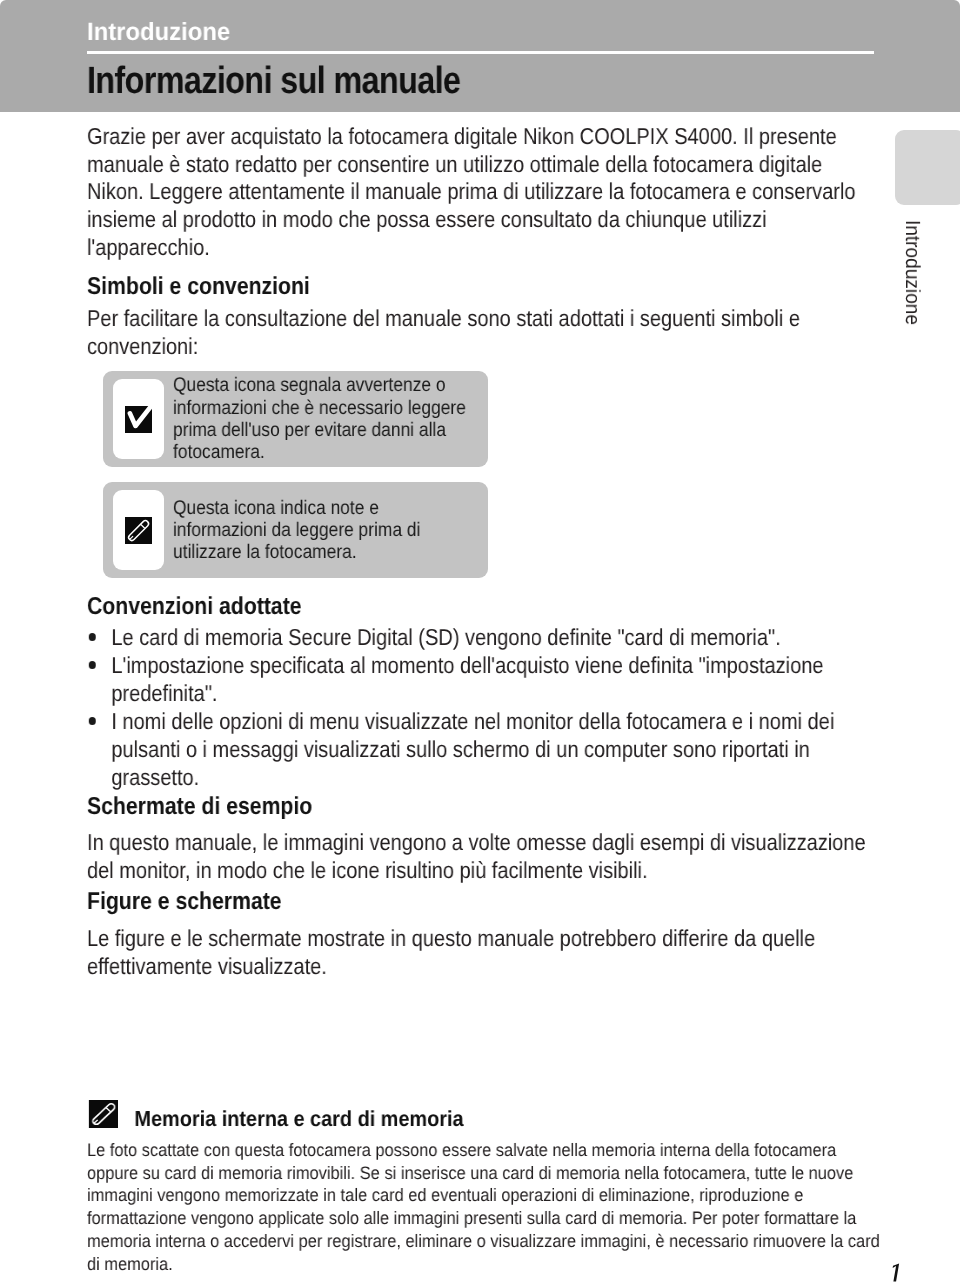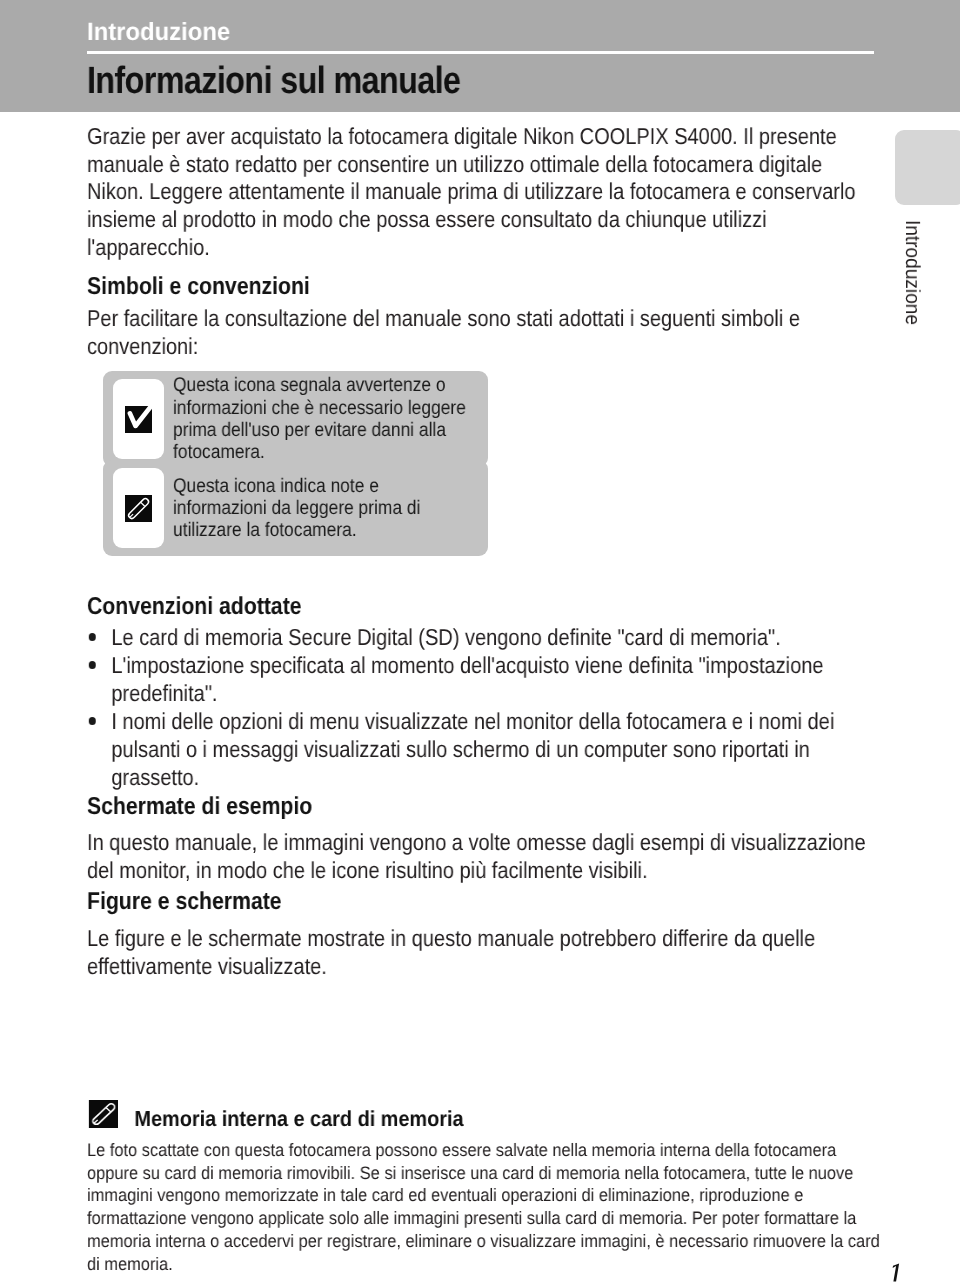--- a/index.html
+++ b/index.html
@@ -1,20 +1,20 @@
 <!DOCTYPE html>
 <html><head>
 <meta charset="utf-8">
 <style>
   html,body{margin:0;padding:0;}
   body{width:960px;height:1284px;background:#ffffff;overflow:hidden;
        font-family:"Liberation Sans",sans-serif;
        -webkit-font-smoothing:antialiased;
        text-rendering:geometricPrecision;}
-  .page{position:relative;width:960px;height:1284px;overflow:hidden;}
+  .page{position:relative;width:960px;height:1284px;overflow:hidden;border-radius:6px;}
 
   
   .hdr{position:absolute;left:0;top:0;width:960px;height:112px;background:#aaaaaa;}
   .hdr-kicker{position:absolute;left:87px;top:20px;color:#ffffff;font-size:25px;
               font-weight:bold;line-height:25px;white-space:nowrap;
               transform:scaleX(0.955);transform-origin:0 0;will-change:transform;}
   .hdr-rule{position:absolute;left:87px;top:51px;width:787px;height:2.5px;background:#ffffff;}
   .hdr-title{position:absolute;left:86.5px;top:62px;color:#111111;font-size:38px;
              font-weight:bold;line-height:38px;white-space:nowrap;letter-spacing:-0.7px;
              transform:scaleX(0.85);transform-origin:0 0;will-change:transform;}
@@ -98,21 +98,21 @@
               <rect width="100" height="100" fill="#0a0a0a"></rect>
               <path d="M18 27 L39 74 L100 -4" fill="none" stroke="#fff" stroke-width="17" stroke-linecap="round" stroke-linejoin="round"></path>
             </svg></div>
       </div>
       <div class="sym-txt">
           <div class="sym-txt-inner">Questa icona segnala avvertenze o<br>informazioni che è necessario leggere<br>prima dell'uso per evitare danni alla<br>fotocamera.</div>
         </div>
     </div>
   </div>
 
-  <div class="sym-row" style="top:460px;height:76px">
+  <div class="sym-row" style="top:482px;height:76px">
     <div class="sym-box">
       <div class="sym-card">
         <div class="sym-ico"><svg viewBox="0 0 100 100" width="100%" height="100%">
               <rect width="100" height="100" fill="#0a0a0a"></rect>
               <g transform="rotate(-45 50 50)">
                 <rect x="3" y="39" width="94" height="23" rx="11.5" fill="none" stroke="#fff" stroke-width="5.5"></rect>
                 <path d="M72 40.5 L72 60.5" stroke="#fff" stroke-width="4.5" fill="none"></path>
                 <path d="M5 50.5 L21 50.5" stroke="#fff" stroke-width="4.5" fill="none"></path>
               </g>
             </svg></div>

